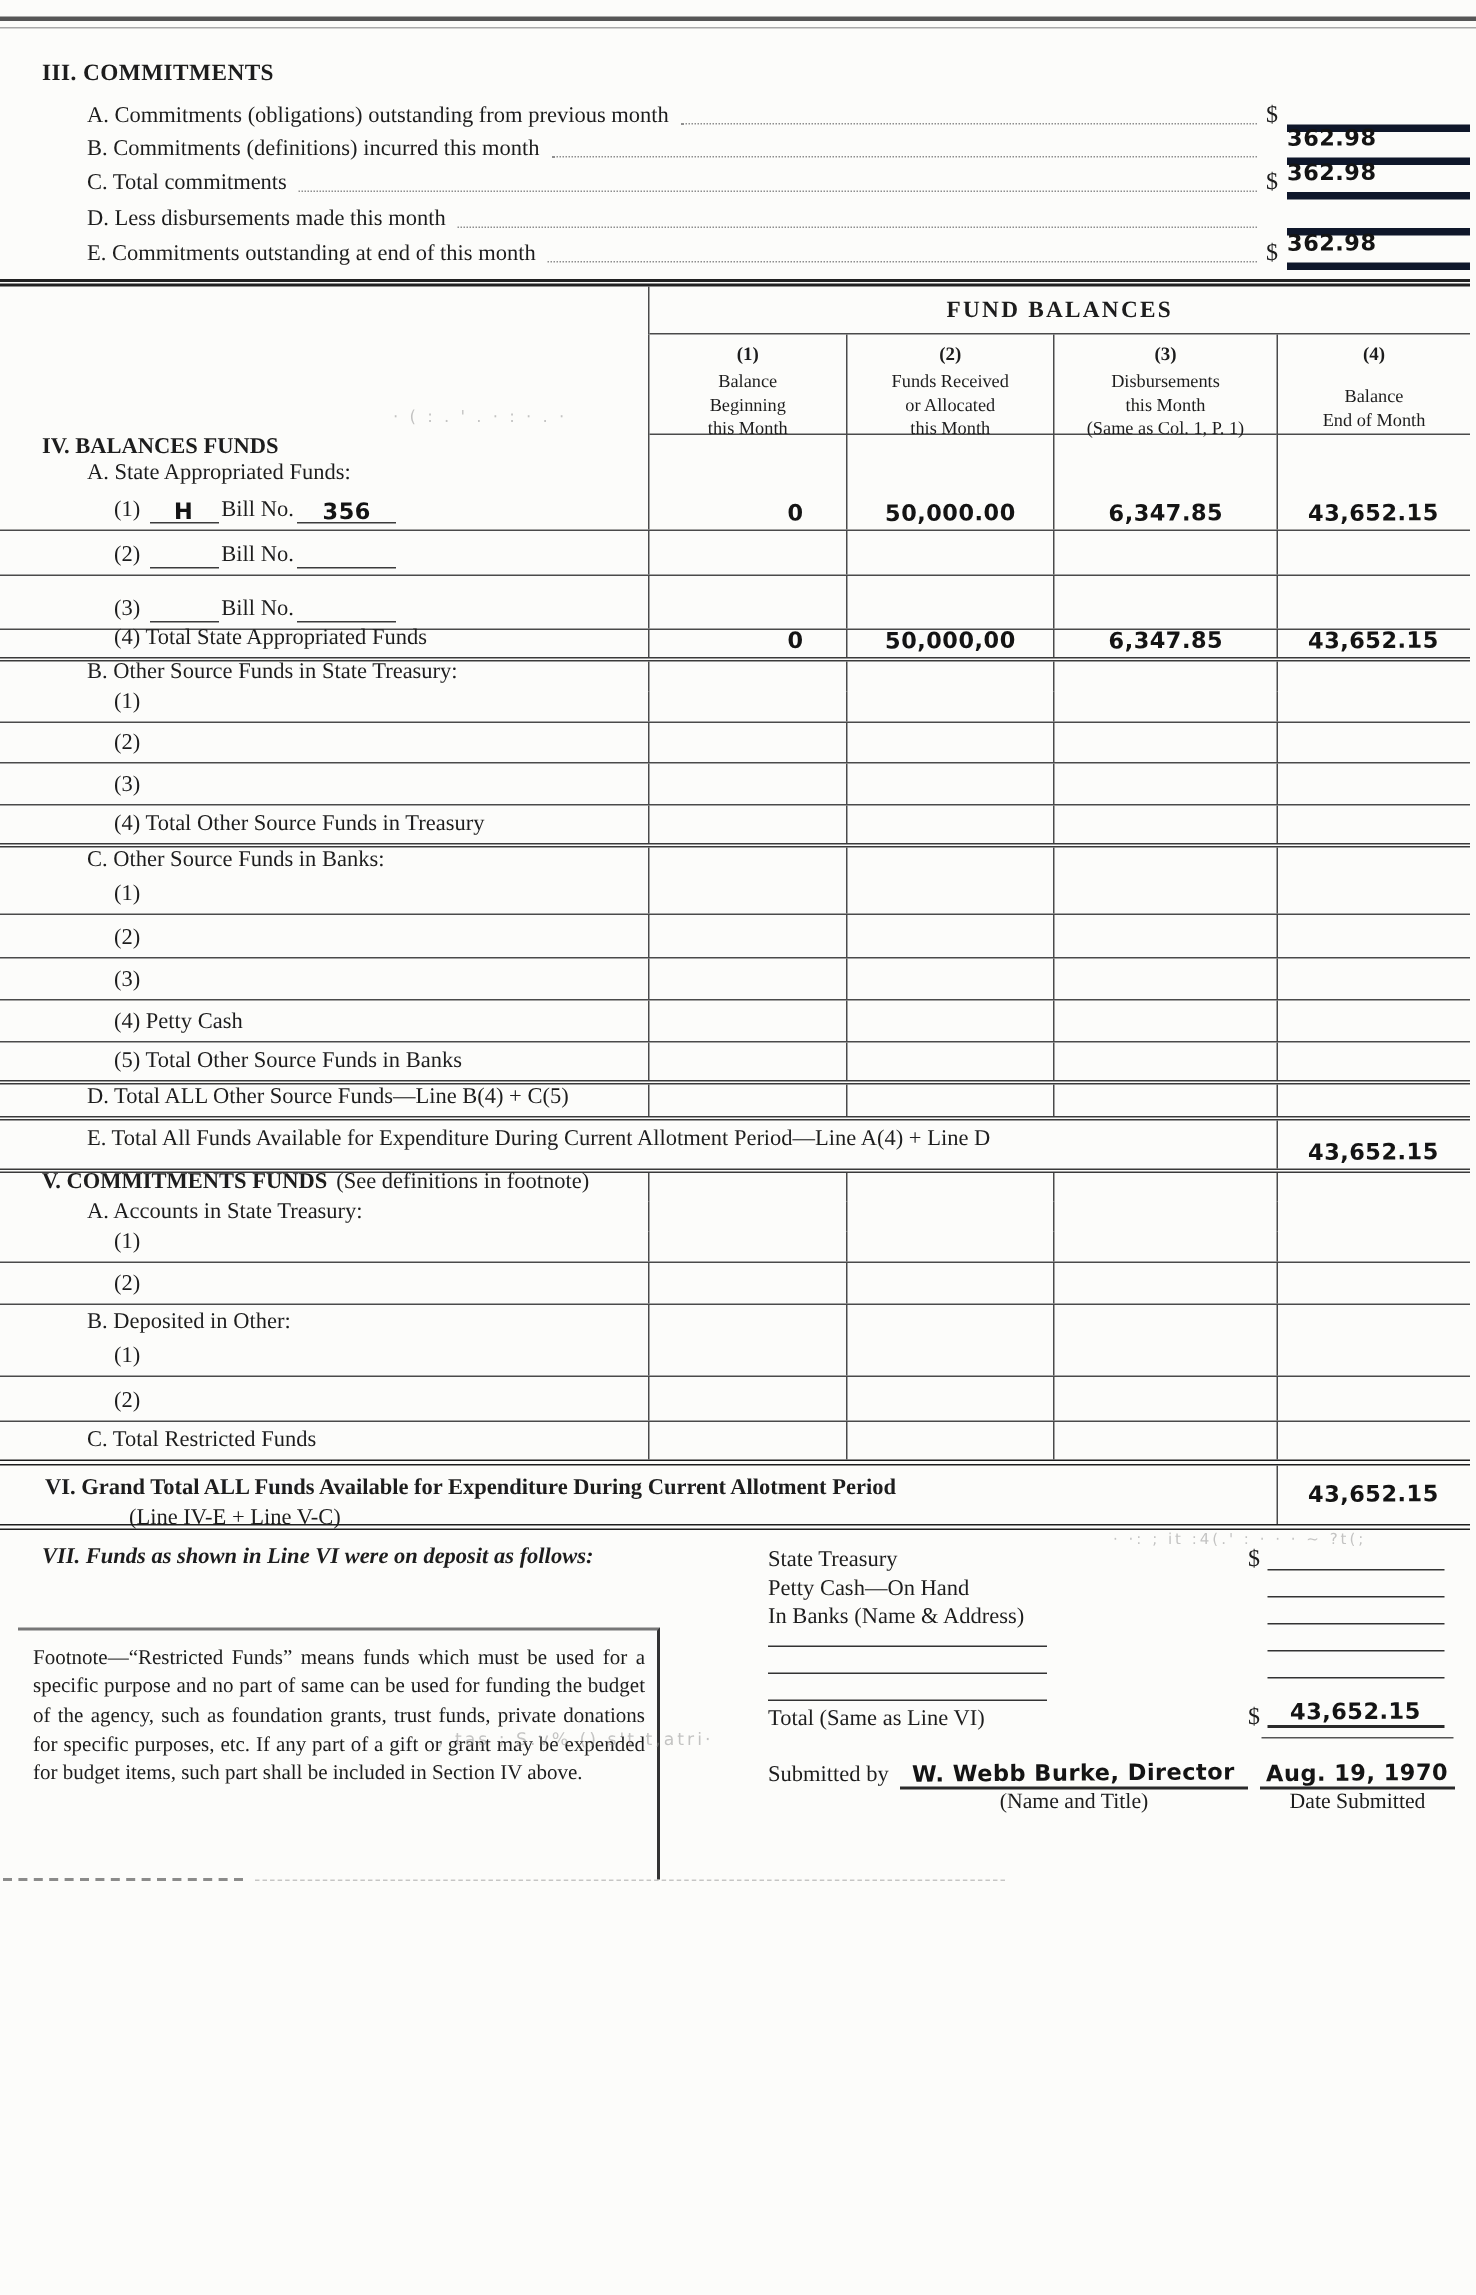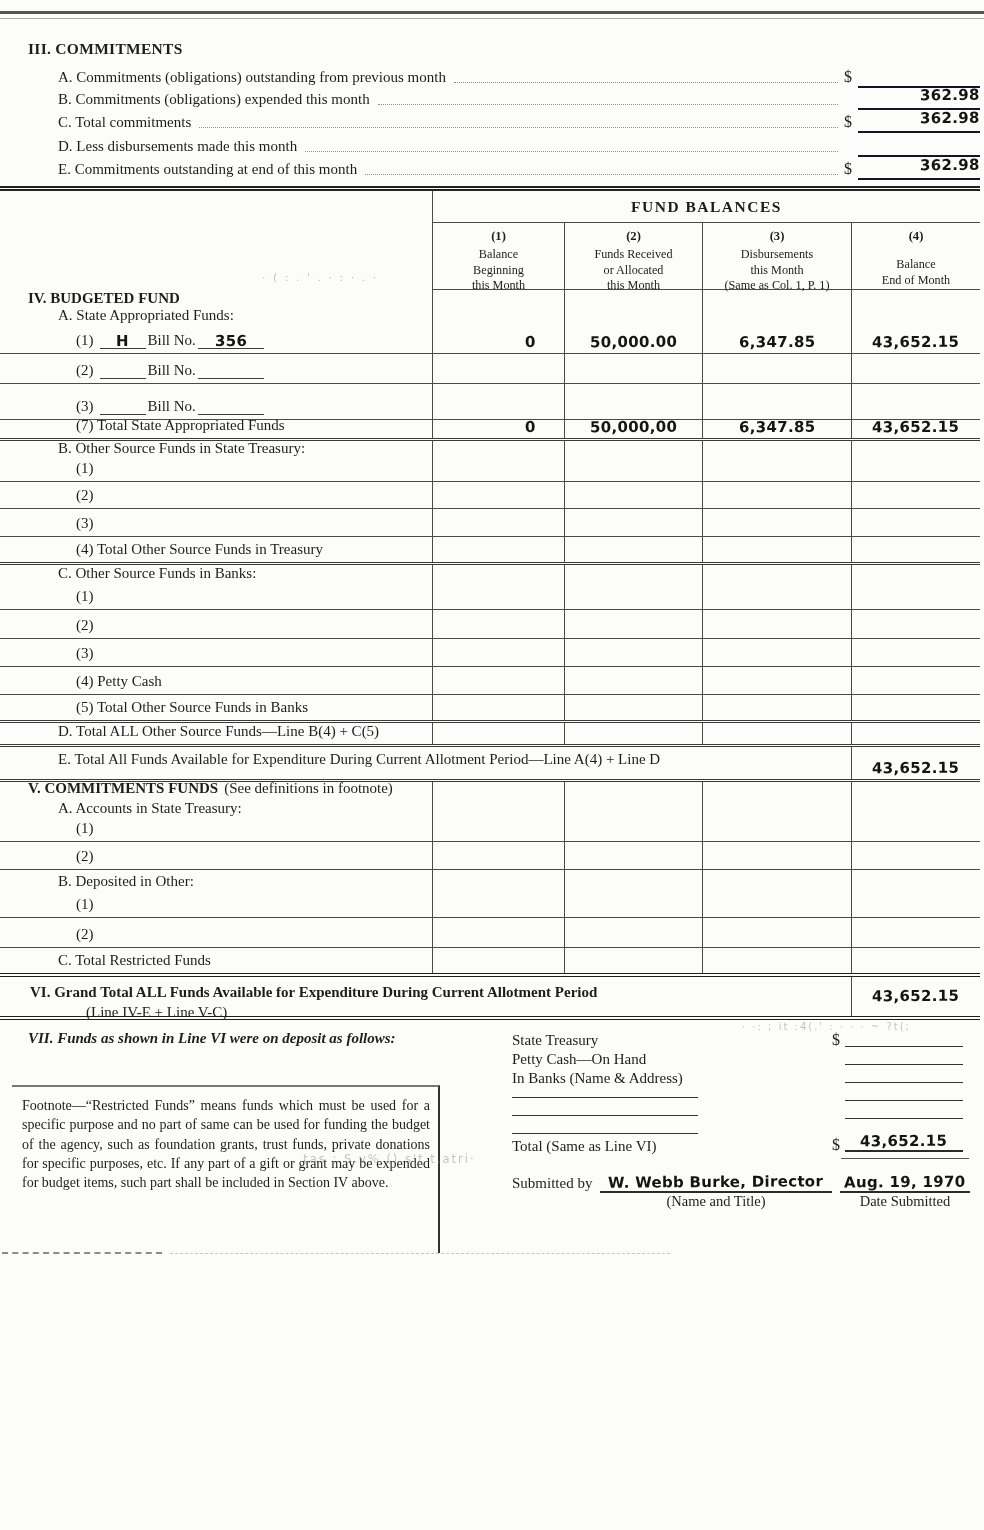--- a/index.html
+++ b/index.html
@@ -13,21 +13,21 @@
   .top-rule{position:absolute;left:0;top:11px;width:984px;height:4px;
             border-top:3px solid #3a3a3a;border-bottom:1px solid #9a9a9a;opacity:.85;}
   
   .s3{position:absolute;left:28px;top:40px;width:952px;}
   .s3-title{position:absolute;left:0;top:0;font-size:15.5px;letter-spacing:.3px;}
   .s3-row{position:absolute;left:30px;right:0;height:26px;display:flex;align-items:flex-end;}
   .s3-label{white-space:nowrap;padding-bottom:2px;}
   .leader{flex:1;border-bottom:1.5px dotted #6a6a6a;margin:0 6px 5px 8px;opacity:.75;}
   .dollar{width:14px;text-align:left;padding-bottom:2px;font-family:"Liberation Serif",serif;
           font-weight:400;font-size:16px;}
-  .vbox{width:122px;border-bottom:2px solid #0f172a;text-align:right;height:22px;}
+  .vbox{width:122px;border-bottom:5px solid #0f172a;text-align:left;height:22px;}
   
   .ftable{position:absolute;left:0;top:186px;width:980px;border-top:5px double #222;}
   .trow{display:flex;box-sizing:border-box;width:980px;}
   .b1{border-bottom:1.5px solid var(--ln);}
   .b2{border-bottom:3px double #3a3a3a;}
   .b3{border-bottom:4px double #1e1e1e;}
   .tsp{width:433px;box-sizing:border-box;border-right:1px solid var(--ln);}
   .hband{flex:1;border-bottom:1px solid var(--ln);display:flex;align-items:center;justify-content:center;}
   .fb-title{font-size:15.5px;letter-spacing:1.5px;}
   .hc{box-sizing:border-box;border-bottom:1px solid var(--ln);display:flex;flex-direction:column;
@@ -89,21 +89,21 @@
   <div class="s3">
     <div class="s3-title bold">III. COMMITMENTS</div>
 
     <div class="s3-row" style="top:22px">
       <span class="s3-label">A. Commitments (obligations) outstanding from previous month</span>
       <span class="leader"></span>
       <span class="dollar">$</span>
       <span class="vbox"><i class="hand"></i></span>
     </div>
     <div class="s3-row" style="top:44px">
-      <span class="s3-label">B. Commitments (obligations) expended this month</span>
+      <span class="s3-label">B. Commitments (definitions) incurred this month</span>
       <span class="leader"></span>
       <span class="dollar"></span>
       <span class="vbox"><i class="hand">362.98</i></span>
     </div>
     <div class="s3-row" style="top:67px">
       <span class="s3-label">C. Total commitments</span>
       <span class="leader"></span>
       <span class="dollar">$</span>
       <span class="vbox"><i class="hand">362.98</i></span>
     </div>
@@ -154,21 +154,21 @@
       </div>
       <div class="hc w4">
         <span class="hnum">(4)</span>
         <span class="hlbl low">Balance
 End of Month</span>
       </div>
     </div>
 
     <div class="trow" style="height:38px">
       <div class="tl col ind0">
-        <span class="bold">IV. BUDGETED FUND</span>
+        <span class="bold">IV. BALANCES FUNDS</span>
         <span style="padding-left:30px">A. State Appropriated Funds:</span>
       </div>
       <div class="tc tc1"></div>
       <div class="tc tc2"></div>
       <div class="tc tc3"></div>
       <div class="tc tc4"></div>
     </div>
 
     <div class="trow b1" style="height:26px">
       <div class="tl ind2">
@@ -212,21 +212,21 @@
         <span class="blank bw2"></span>
       </div>
       <div class="tc tc1"></div>
       <div class="tc tc2"></div>
       <div class="tc tc3"></div>
       <div class="tc tc4"></div>
     </div>
 
     <div class="trow b2" style="height:21px">
       <div class="tl ind2">
-          <span>(7) Total State Appropriated Funds</span>
+          <span>(4) Total State Appropriated Funds</span>
         </div>
       <div class="tc tc1">
           <i class="hand">0</i>
         </div>
       <div class="tc tc2">
           <i class="hand">50,000,00</i>
         </div>
       <div class="tc tc3">
           <i class="hand">6,347.85</i>
         </div>

